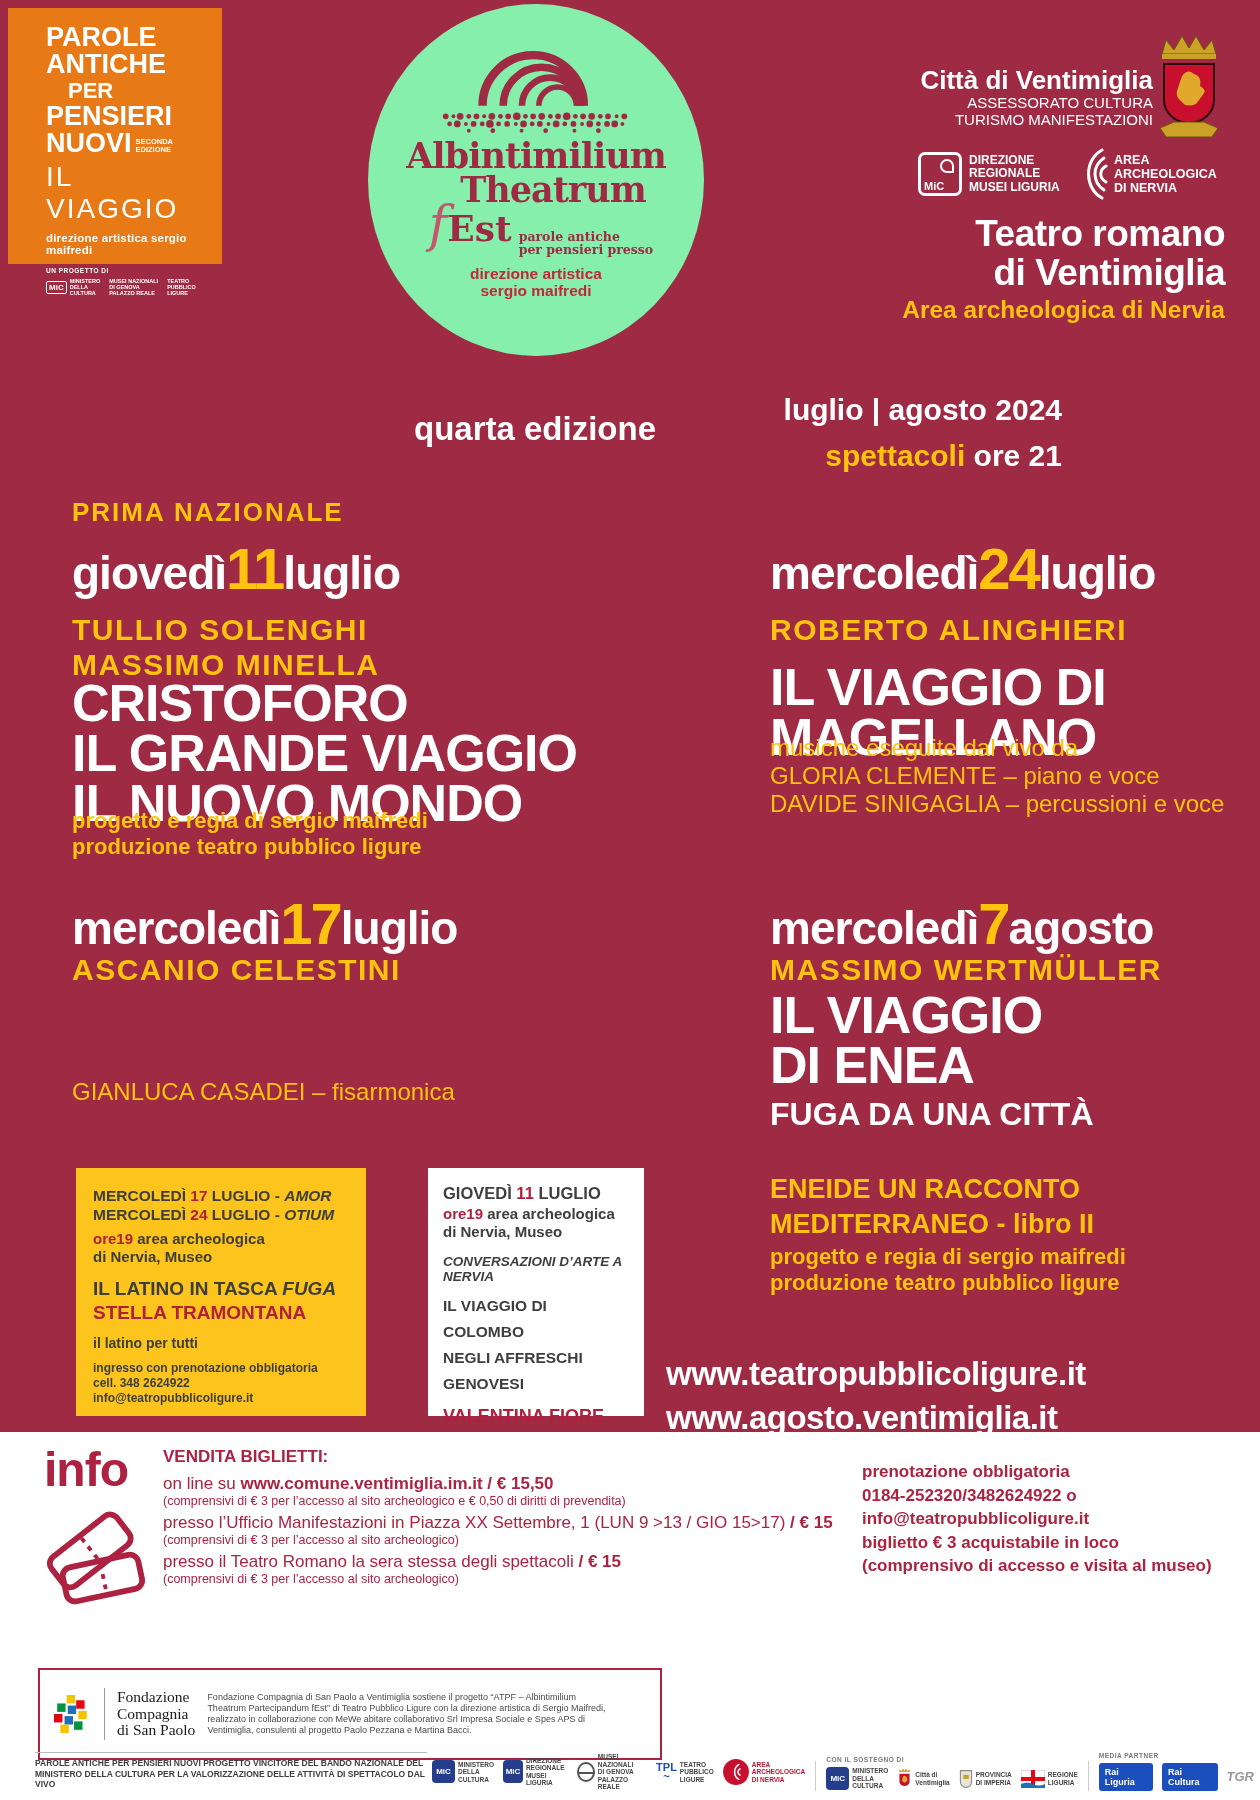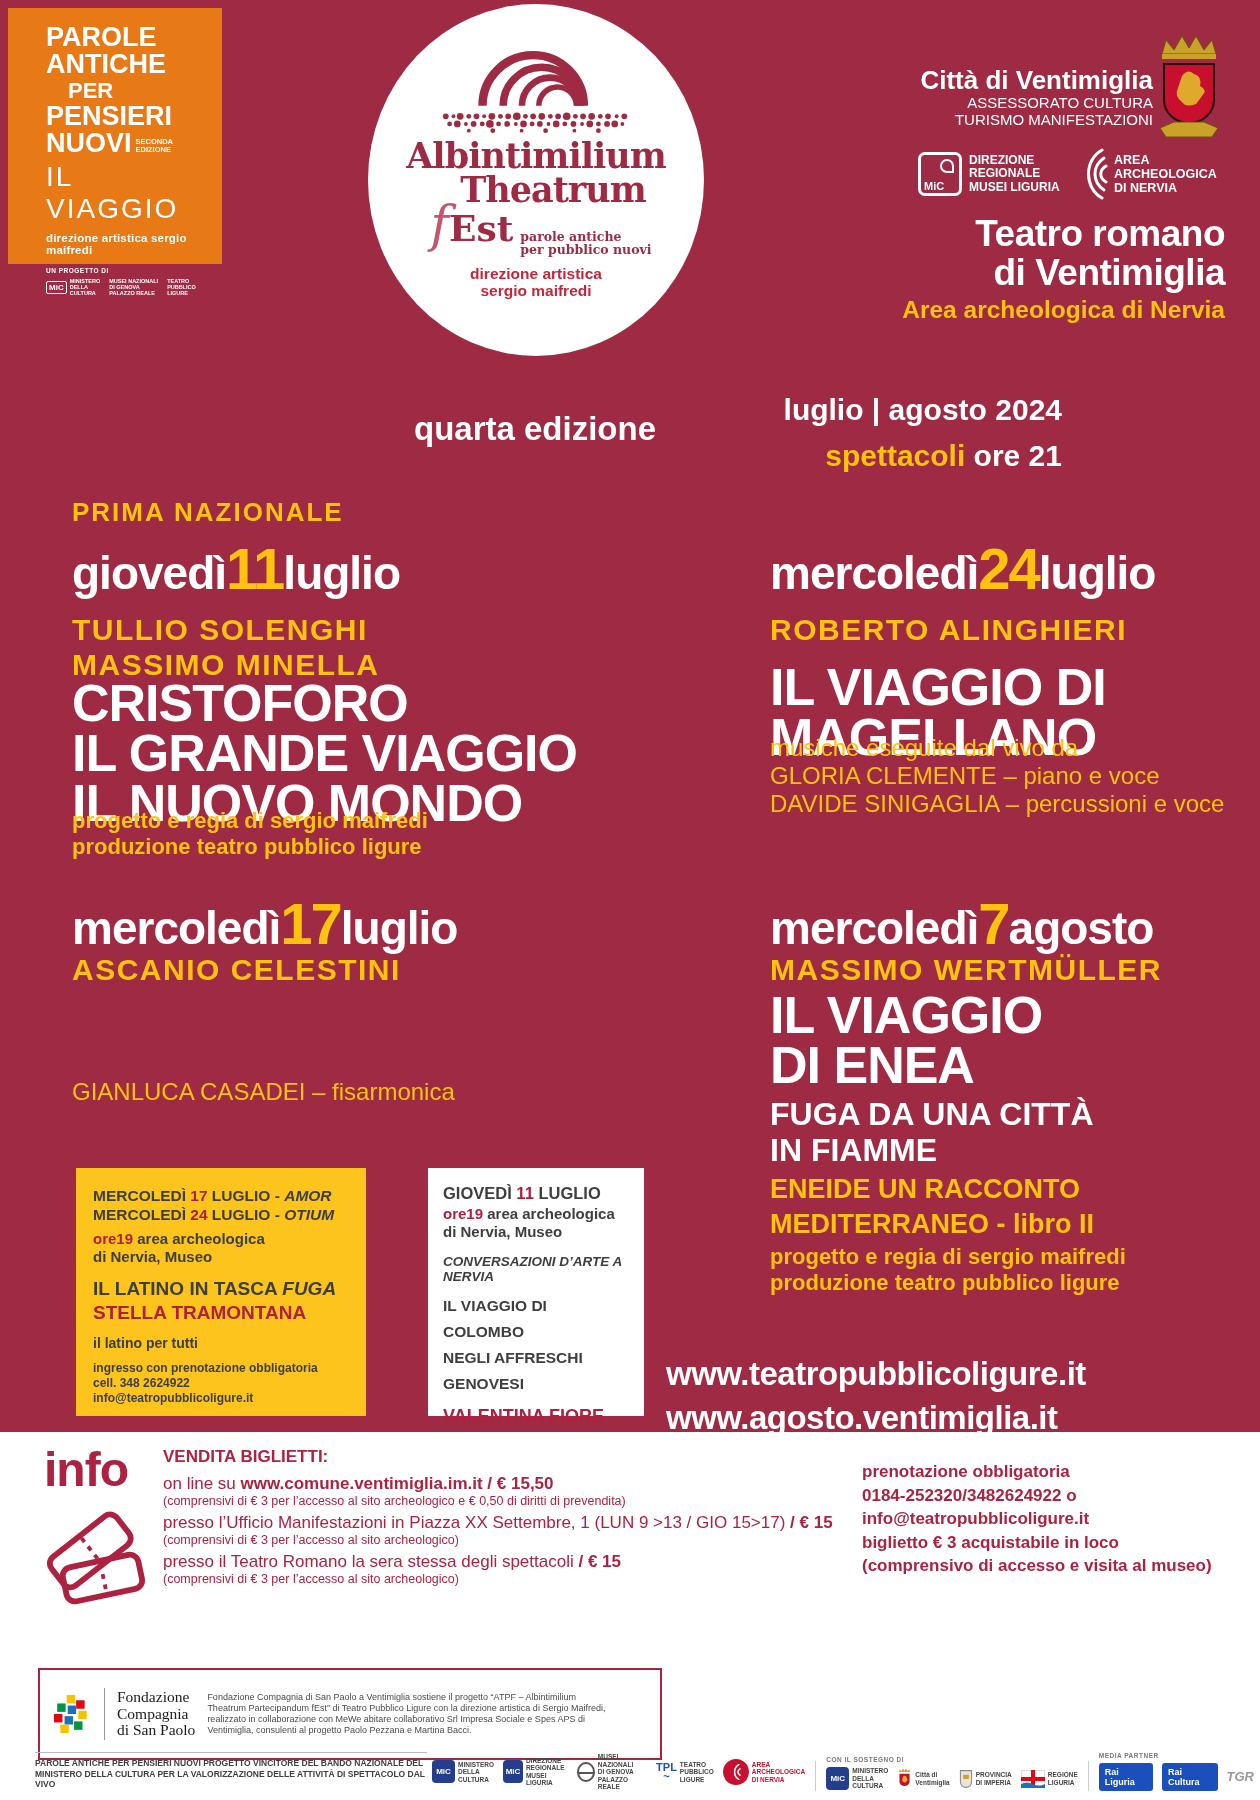--- a/index.html
+++ b/index.html
@@ -21,21 +21,21 @@
   .badge{font-size:7.5px;line-height:8px;font-weight:bold;padding-bottom:3px;}
   .brand .sub{font-size:28px;font-weight:normal;letter-spacing:2px;margin-top:4px;}
   .brand .dir{font-size:11.5px;font-weight:bold;margin-top:7px;letter-spacing:0.2px;}
   .brand .plabel{font-size:6.5px;font-weight:bold;margin-top:11px;letter-spacing:0.5px;}
   .partners{display:flex;gap:9px;margin-top:4px;align-items:center;}
   .partner{display:flex;gap:3px;align-items:center;}
   .partner .plogo{font-size:8px;font-weight:bold;border:1px solid #fff;padding:1px 2px;border-radius:2px;}
   .partner .ptext{font-size:5.5px;line-height:6px;font-weight:bold;}
 
   
-  .circle{left:368px;top:4px;width:336px;height:352px;border-radius:50%;background:#ffffff;display:flex;flex-direction:column;align-items:center;padding-top:34px;}
+  .circle{left:368px;top:4px;width:336px;height:352px;border-radius:50%;background:#86efac;display:flex;flex-direction:column;align-items:center;padding-top:34px;}
   .lg-serif{font-family:"DejaVu Serif",serif;color:var(--bg);}
   .lg1{font-size:35px;font-weight:bold;line-height:34px;letter-spacing:-1px;}
   .lg2{font-size:35px;font-weight:bold;line-height:34px;letter-spacing:-1px;margin-left:34px;}
   .festrow{display:flex;align-items:baseline;margin-left:10px;}
   .fit{font-style:italic;font-size:50px;color:#C4566B;font-weight:normal;line-height:30px;}
   .est{font-size:36px;font-weight:bold;}
   .tagcol{margin-left:7px;}
   .tagcol div{font-size:12.5px;line-height:13px;font-weight:bold;}
   .lgdir{color:#C3273B;font-weight:bold;font-size:15.5px;line-height:17px;text-align:center;margin-top:9px;}
   .quarta{left:360px;top:410px;width:350px;text-align:center;font-size:33px;font-weight:bold;color:#fff;}
@@ -222,21 +222,21 @@
           <circle cx="165" cy="20" r="2.5"></circle>
       </g>
     </svg>
     <div class="lg-serif lg1" style="margin-top:4px">Albintimilium</div>
     <div class="lg-serif lg2">Theatrum</div>
     <div class="festrow">
       <span class="lg-serif fit">f</span>
         <span class="lg-serif est">Est</span>
       <span class="tagcol lg-serif">
         <div>parole antiche</div>
-        <div>per pubblico nuovi</div>
+        <div>per pensieri presso</div>
       </span>
     </div>
     <div class="lgdir">
       <div>direzione artistica</div>
       <div>sergio maifredi</div>
     </div>
   </div>
 
   <div class="abs quarta">quarta edizione</div>
 
@@ -340,21 +340,20 @@
   </div>
   <div class="abs artists" style="left:770px;top:952px">
     <div>MASSIMO WERTMÜLLER</div>
   </div>
   <div class="abs evtitle" style="left:770px;top:990px">
     <div>IL VIAGGIO</div>
     <div>DI ENEA</div>
   </div>
   <div class="abs evsub" style="left:770px;top:1096px">
     <div>FUGA DA UNA CITTÀ</div>
-    <div>IN FIAMME</div>
   </div>
   <div class="abs evhl" style="left:770px;top:1172px">
     <div>ENEIDE UN RACCONTO</div>
     <div>MEDITERRANEO - libro II</div>
   </div>
   <div class="abs credits" style="left:770px;top:1244px">
     <div>progetto e regia di sergio maifredi</div>
     <div>produzione teatro pubblico ligure</div>
   </div>
 

